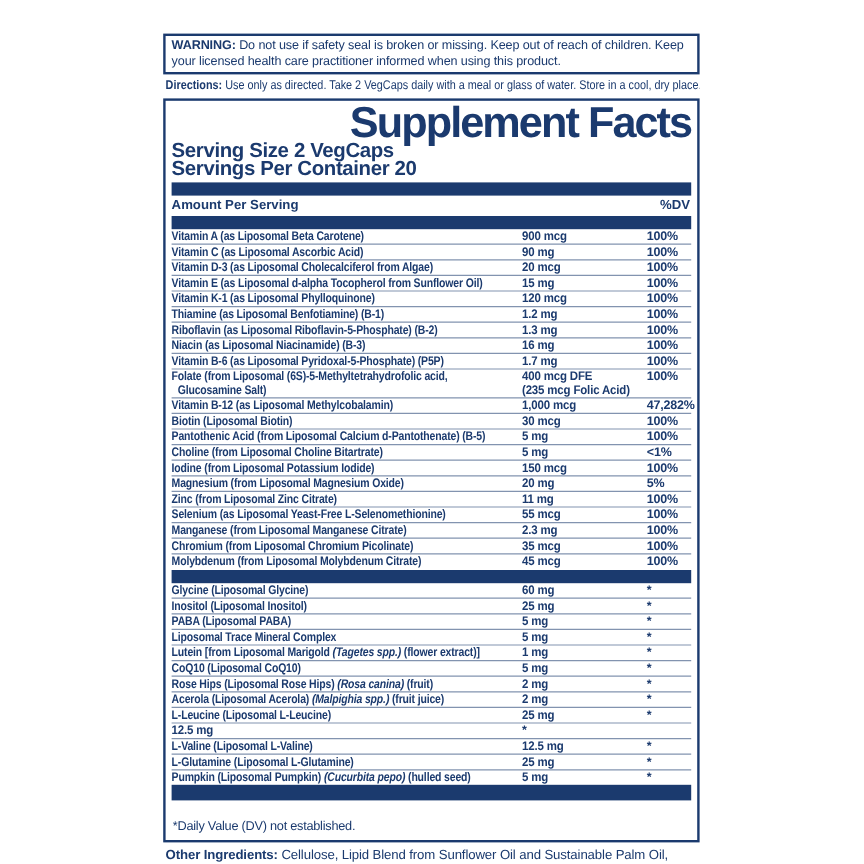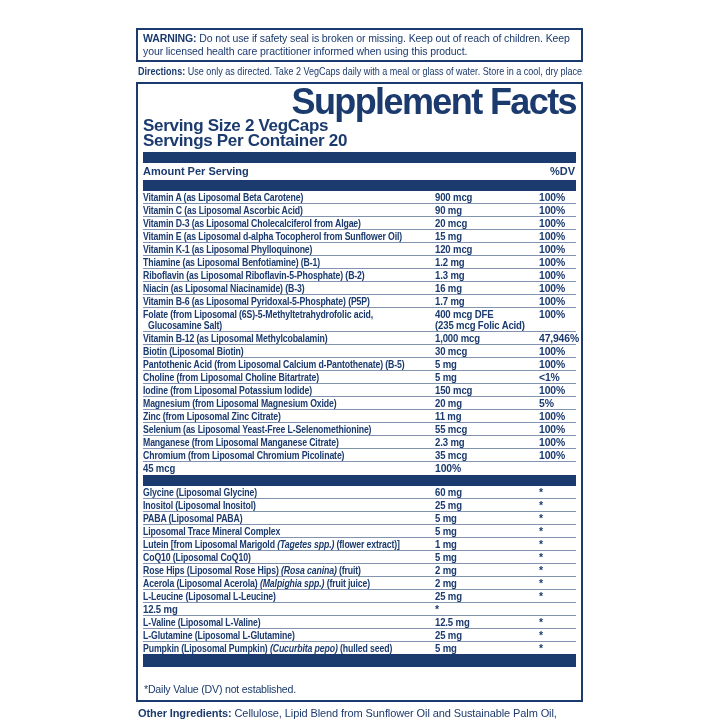--- a/index.html
+++ b/index.html
@@ -164,21 +164,21 @@
           <div class="c-dv">100%</div>
         </div>
         <div class="row">
           <div class="c-name"><span class="cell-inner">Folate (from Liposomal (6S)-5-Methyltetrahydrofolic acid,<div class="name2">Glucosamine Salt)</div></span></div>
           <div class="c-amt"><span class="amt-inner">400 mcg DFE<div>(235 mcg Folic Acid)</div></span></div>
           <div class="c-dv">100%</div>
         </div>
         <div class="row">
           <div class="c-name"><span class="cell-inner">Vitamin B-12 (as Liposomal Methylcobalamin)</span></div>
           <div class="c-amt"><span class="amt-inner">1,000 mcg</span></div>
-          <div class="c-dv">47,946%</div>
+          <div class="c-dv">47,282%</div>
         </div>
         <div class="row">
           <div class="c-name"><span class="cell-inner">Biotin (Liposomal Biotin)</span></div>
           <div class="c-amt"><span class="amt-inner">30 mcg</span></div>
           <div class="c-dv">100%</div>
         </div>
         <div class="row">
           <div class="c-name"><span class="cell-inner">Pantothenic Acid (from Liposomal Calcium d-Pantothenate) (B-5)</span></div>
           <div class="c-amt"><span class="amt-inner">5 mg</span></div>
           <div class="c-dv">100%</div>
@@ -212,20 +212,21 @@
           <div class="c-name"><span class="cell-inner">Manganese (from Liposomal Manganese Citrate)</span></div>
           <div class="c-amt"><span class="amt-inner">2.3 mg</span></div>
           <div class="c-dv">100%</div>
         </div>
         <div class="row">
           <div class="c-name"><span class="cell-inner">Chromium (from Liposomal Chromium Picolinate)</span></div>
           <div class="c-amt"><span class="amt-inner">35 mcg</span></div>
           <div class="c-dv">100%</div>
         </div>
         <div class="row">
+          <div class="c-name"><span class="cell-inner">Molybdenum (from Liposomal Molybdenum Citrate)</span></div>
           <div class="c-amt"><span class="amt-inner">45 mcg</span></div>
           <div class="c-dv">100%</div>
         </div>
       </div>
 
     <div class="bar tight"></div>
 
     <div class="rows">
         <div class="row">
           <div class="c-name"><span class="cell-inner">Glycine (Liposomal Glycine)</span></div>

